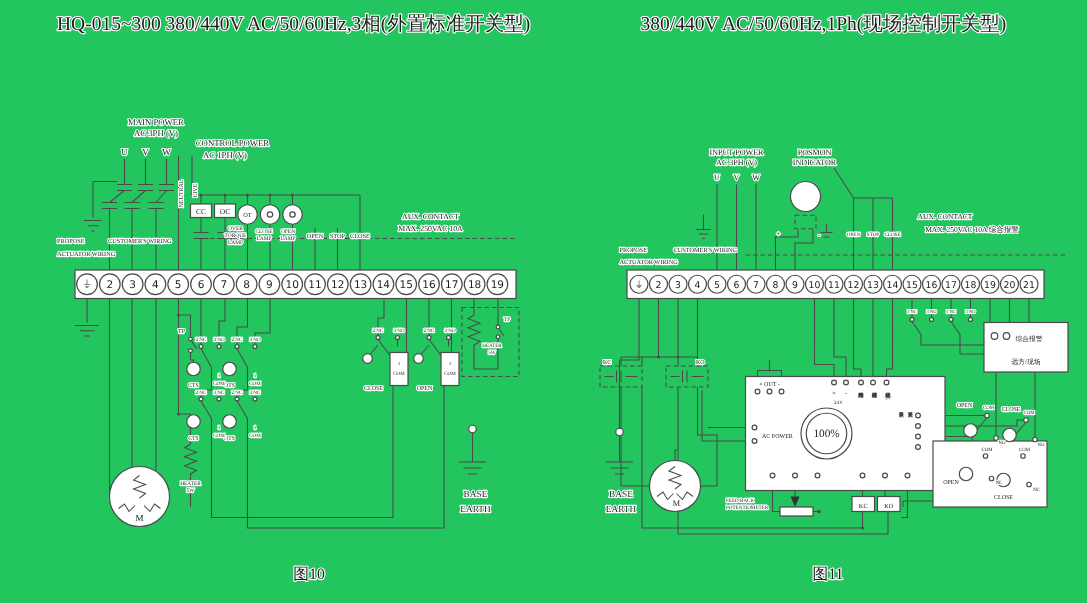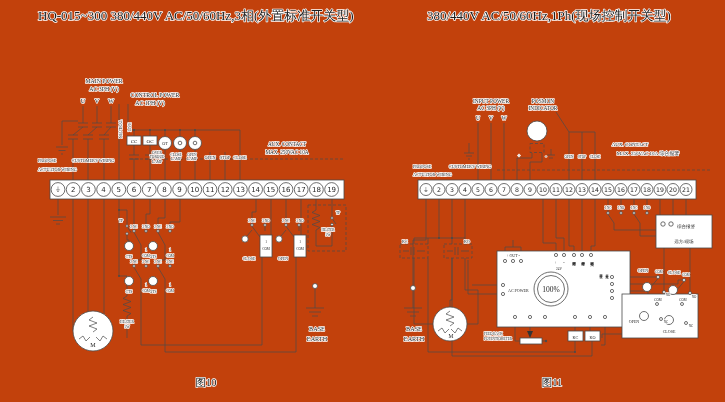--- a/index.html
+++ b/index.html
@@ -1,16 +1,16 @@
 <!DOCTYPE html>
 <html><head>
 <meta charset="utf-8">
 <style>
   html,body{margin:0;padding:0;background:#fff;}
-  .page{position:relative;width:725px;height:402px;background:#c2410c;overflow:hidden;}
+  .page{position:relative;width:725px;height:402px;background:#22c55e;overflow:hidden;}
   svg{display:block;}
   .w{fill:none;stroke:#4a4a4a;stroke-width:0.7;}
   .wd{fill:none;stroke:#4a4a4a;stroke-width:0.7;stroke-dasharray:3,2;}
   .box{fill:#ffffff;stroke:#4a4a4a;stroke-width:0.8;}
   .dot{fill:#4a4a4a;stroke:none;}
   .blk{fill:#333;stroke:none;}
   .t{fill:#1e1e1e;font-family:"Liberation Serif",serif;text-anchor:middle;
      paint-order:stroke;stroke:#ffffff;stroke-width:1.5px;stroke-linejoin:round;}
   .as{text-anchor:start;}
   .vert{writing-mode:vertical-rl;text-orientation:upright;}

